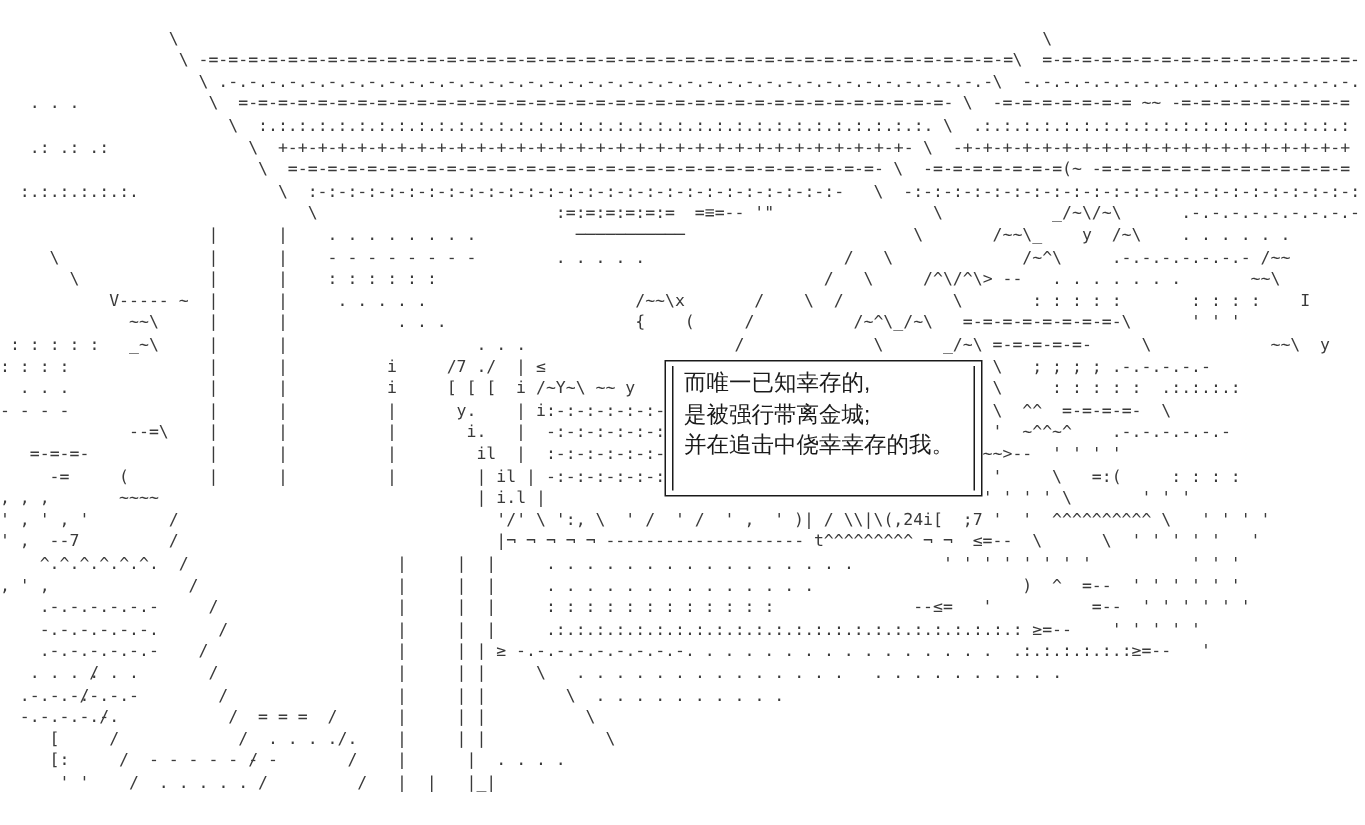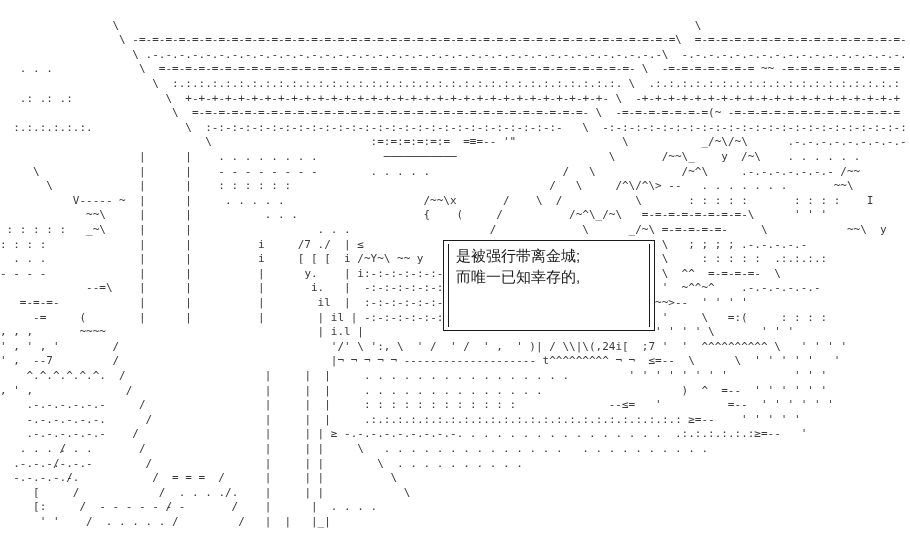--- a/index.html
+++ b/index.html
@@ -337,17 +337,18 @@
       <span class="aa" style="left: 105.872px; top: 515px;">. . . . . </span>
       <span class="aa" style="left: 172.042px; top: 515px;">/</span>
       <span class="aa" style="left: 238.212px; top: 515px;">/</span>
       <span class="aa" style="left: 264.68px; top: 515px;">|</span>
       <span class="aa" style="left: 284.531px; top: 515px;">|</span>
       <span class="aa" style="left: 310.999px; top: 515px;">|_|</span>
     </div>
 
   <div id="dialog-box">
     <div id="dialog-inner">
+      <span class="dlg-line">而唯一已知幸存的,</span>
       <span class="dlg-line">是被强行带离金城;</span>
-      <span class="dlg-line">而唯一已知幸存的,</span>
+      <span class="dlg-line">并在追击中侥幸幸存的我。</span>
     </div>
   </div>
 </div>
 
 </body></html>

